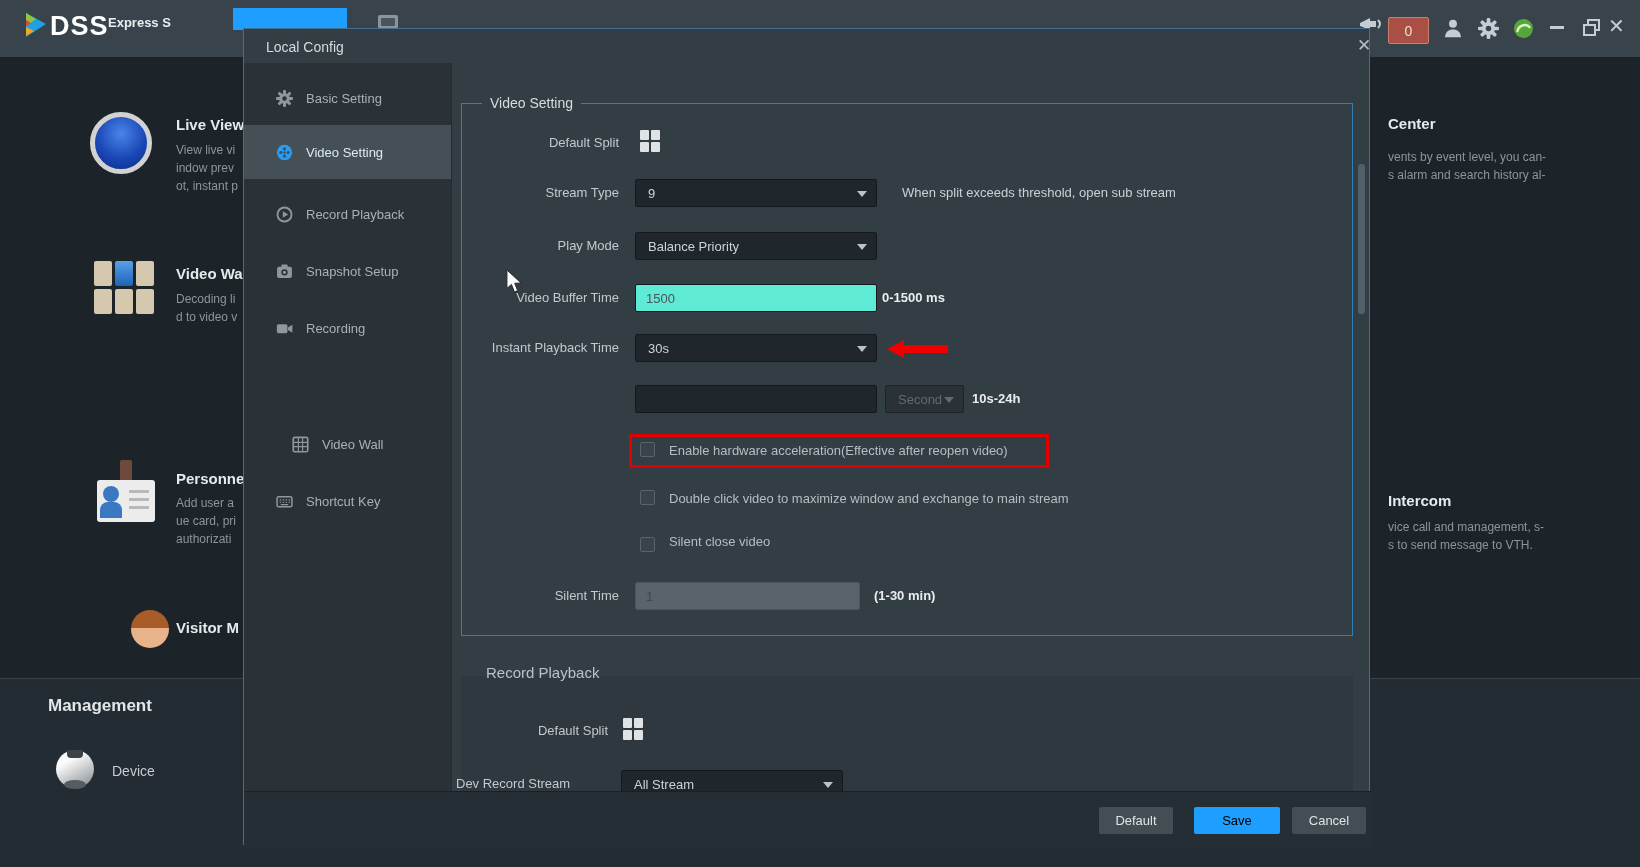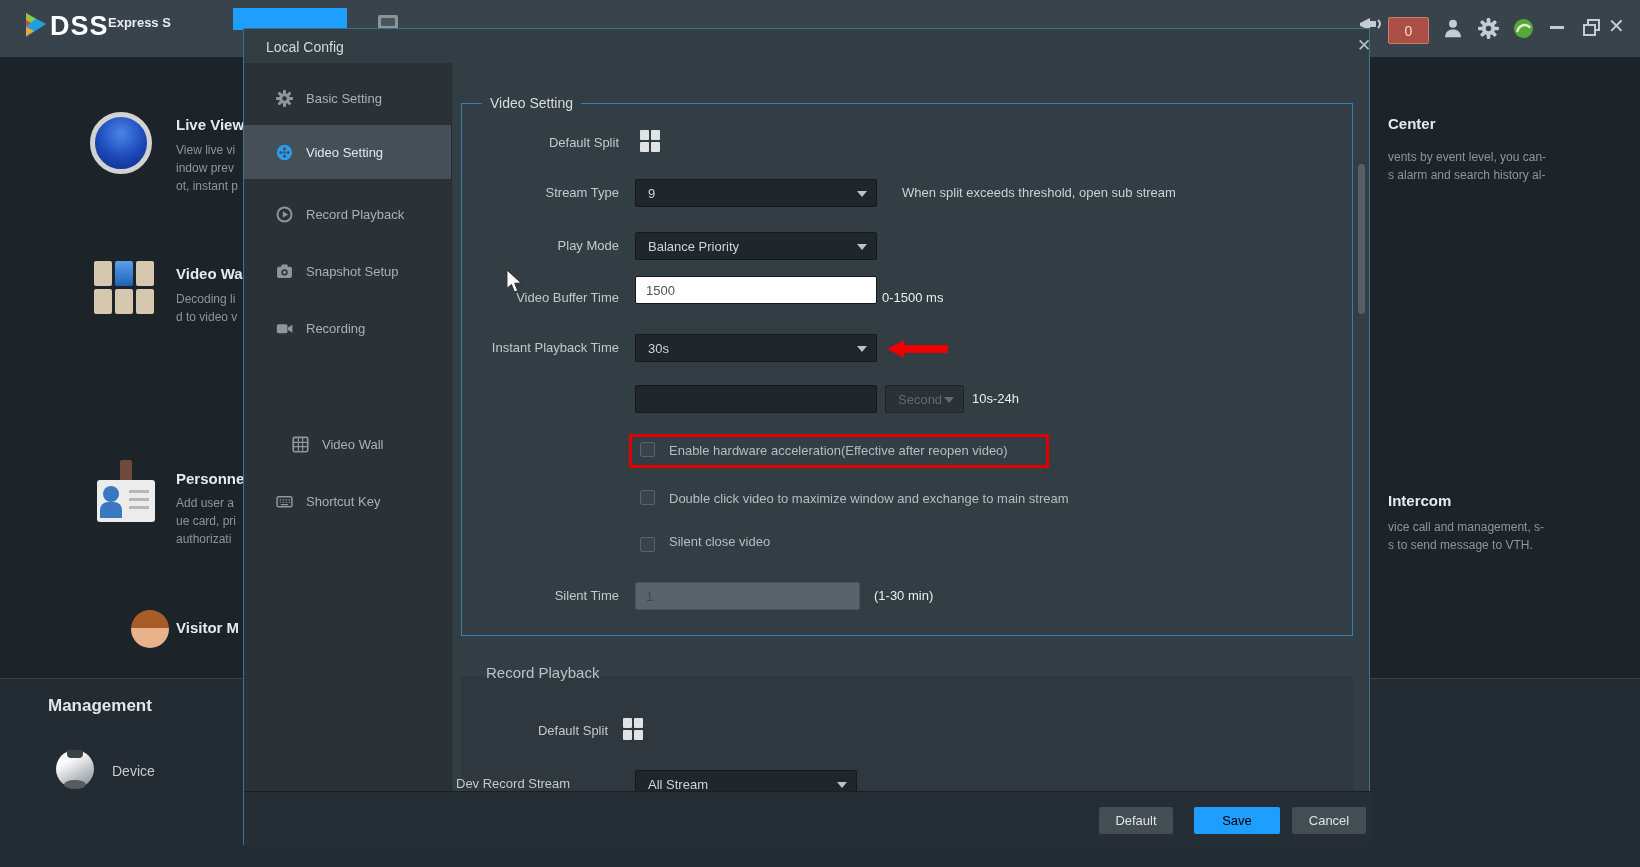--- a/index.html
+++ b/index.html
@@ -39,21 +39,21 @@
   .fieldset{position:absolute;left:217px;top:74px;width:892px;height:533px;border:1px solid #2f80b8;box-sizing:border-box;}
   .legend{position:absolute;left:20px;top:-9px;background:#333d44;padding:0 8px;font-size:14px;color:#d8dcde;}
   .flabel{position:absolute;width:150px;left:7px;text-align:right;font-size:13px;color:#c3c9cd;white-space:nowrap;}
   .ctl{position:absolute;left:173px;width:242px;height:28px;background:#20272c;border:1px solid #15191d;
        border-radius:2px;box-sizing:border-box;}
   .dd{display:flex;align-items:center;padding:0 24px 0 12px;font-size:13px;color:#ced3d7;}
   .caret{position:absolute;right:9px;top:11px;width:0;height:0;border-left:5px solid transparent;
          border-right:5px solid transparent;border-top:6px solid #bcc3c8;}
   .caret.dim{border-top-color:#5f6a72;}
   .hint{position:absolute;font-size:13px;color:#ccd1d5;white-space:nowrap;}
-  .hintb{font-weight:normal;color:#eaedee;}
+  .hintb{font-weight:bold;color:#eaedee;}
   .cb{position:absolute;left:178px;width:15px;height:15px;background:#3a434a;border:1px solid #59636b;border-radius:2px;box-sizing:border-box;}
   .cbl{position:absolute;left:207px;font-size:13px;color:#b6bdc2;white-space:nowrap;}
   .split{position:absolute;display:grid;grid-template-columns:9px 9px;grid-template-rows:10px 10px;gap:2px;}
   .split i{background:#dfe3e5;border-radius:1px;}
   input.tx{position:absolute;box-sizing:border-box;height:28px;border-radius:2px;padding:0 10px;font-size:13px;outline:none;}
   
   .redrect{position:absolute;left:167px;top:330px;width:420px;height:34px;border:3px solid #e10000;box-sizing:border-box;z-index:3;}
   .redarrow{position:absolute;left:425px;top:236px;width:62px;height:18px;z-index:3;}
   .redarrow .head{position:absolute;left:0;top:0;width:0;height:0;border-top:9px solid transparent;
                   border-bottom:9px solid transparent;border-right:17px solid #ee0000;}
@@ -274,21 +274,21 @@
       </div>
       <div class="hint" style="left:440px;top:81px;">When split exceeds threshold, open sub stream</div>
 
       <div class="flabel" style="top:134px;">Play Mode</div>
       <div class="ctl dd" style="top:128px;">
         <span>Balance Priority</span>
         <span class="caret"></span>
       </div>
 
       <div class="flabel" style="top:186px;">Video Buffer Time</div>
-      <input class="tx" readonly="" style="left: 173px; top: 172px; width: 242px; background: #ffffff; border: 1px solid rgb(21, 25, 29); color: rgb(75, 84, 91);" value="1500">
+      <input class="tx" readonly="" style="left: 173px; top: 180px; width: 242px; background: #5eead4; border: 1px solid rgb(21, 25, 29); color: rgb(75, 84, 91);" value="1500">
       <div class="hint hintb" style="left:420px;top:186px;">0-1500 ms</div>
 
       <div class="flabel" style="top:236px;">Instant Playback Time</div>
       <div class="ctl dd" style="top:230px;">
         <span>30s</span>
         <span class="caret"></span>
       </div>
       <div class="redarrow">
           <span class="head"></span>
           <span class="tail"></span>
@@ -319,21 +319,21 @@
     <div class="abs" style="left:217px;top:647px;width:892px;height:115px;background:#2f383e;"></div>
     <div class="abs" style="left:242px;top:635px;font-size:15px;color:#bac2c7;">Record Playback</div>
     <div class="abs" style="left:214px;top:694px;width:150px;text-align:right;font-size:13px;color:#c3c9cd;">Default Split</div>
     <div class="split" style="left:379px;top:689px;">
         <i></i>
         <i></i>
         <i></i>
         <i></i>
       </div>
     <div class="abs" style="left:212px;top:747px;width:150px;text-align:left;font-size:13px;color:#c3c9cd;">Dev Record Stream</div>
-    <div class="ctl dd" style="left:391px;top:741px;width:222px;">
+    <div class="ctl dd" style="left:377px;top:741px;width:222px;">
       <span>All Stream</span>
       <span class="caret"></span>
     </div>
 
     <div class="scrollthumb"></div>
 
     <div class="dfooter">
       <div class="btn" style="left:855px;width:74px;">Default</div>
       <div class="btn primary" style="left:950px;width:86px;">Save</div>
       <div class="btn" style="left:1048px;width:74px;">Cancel</div>

